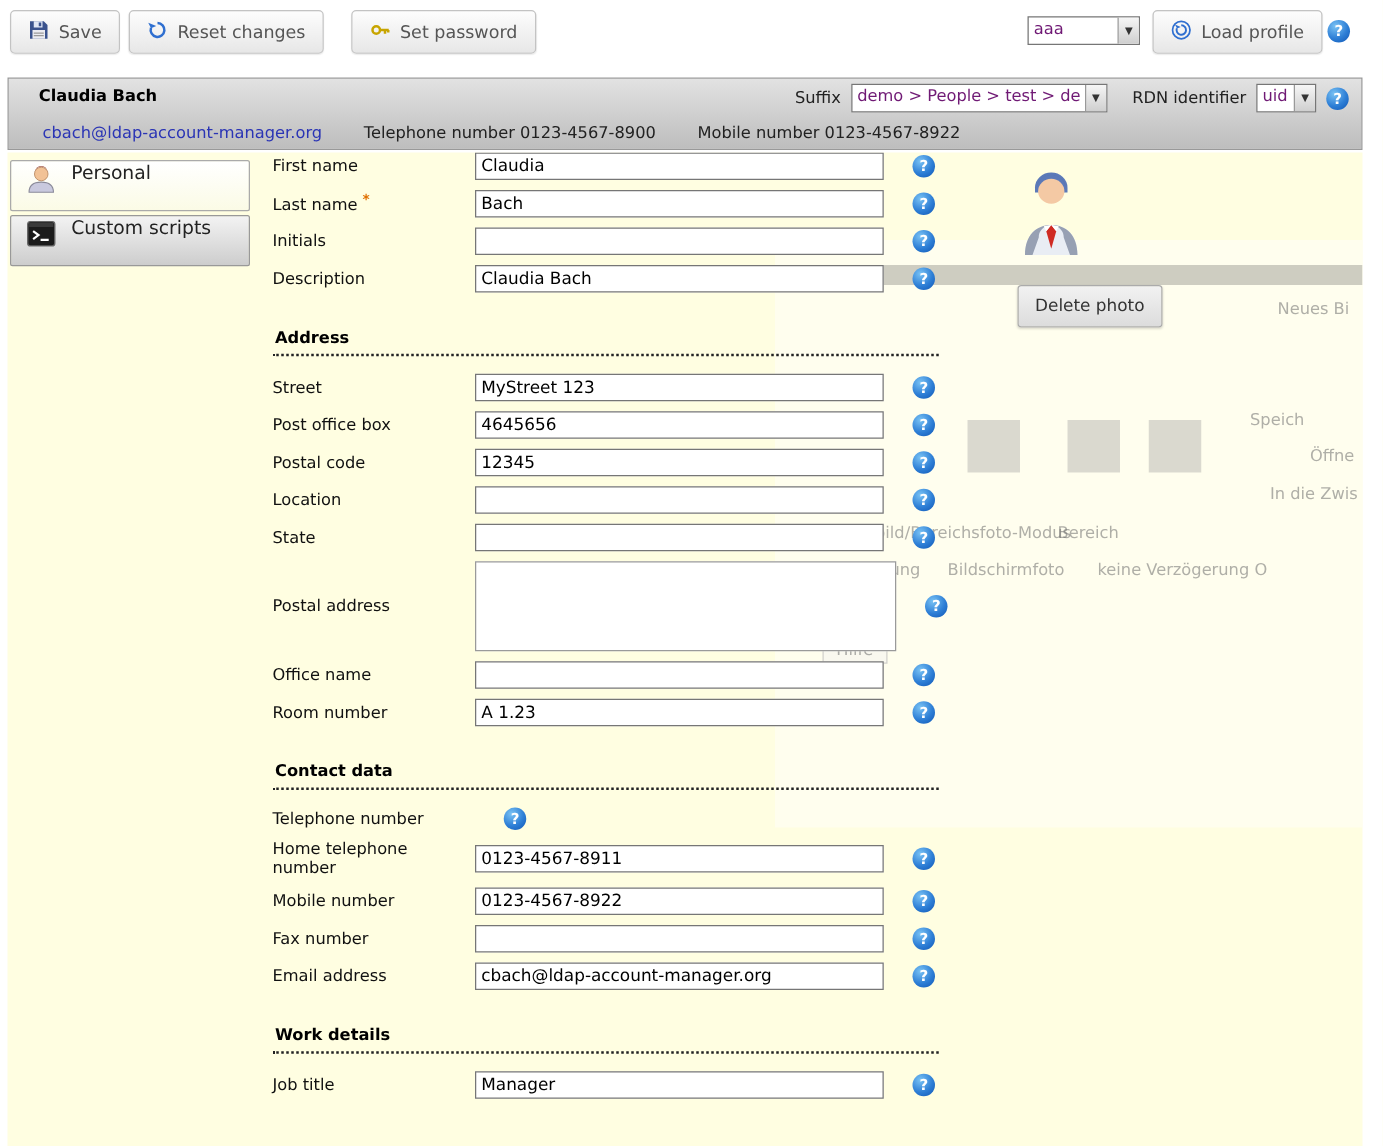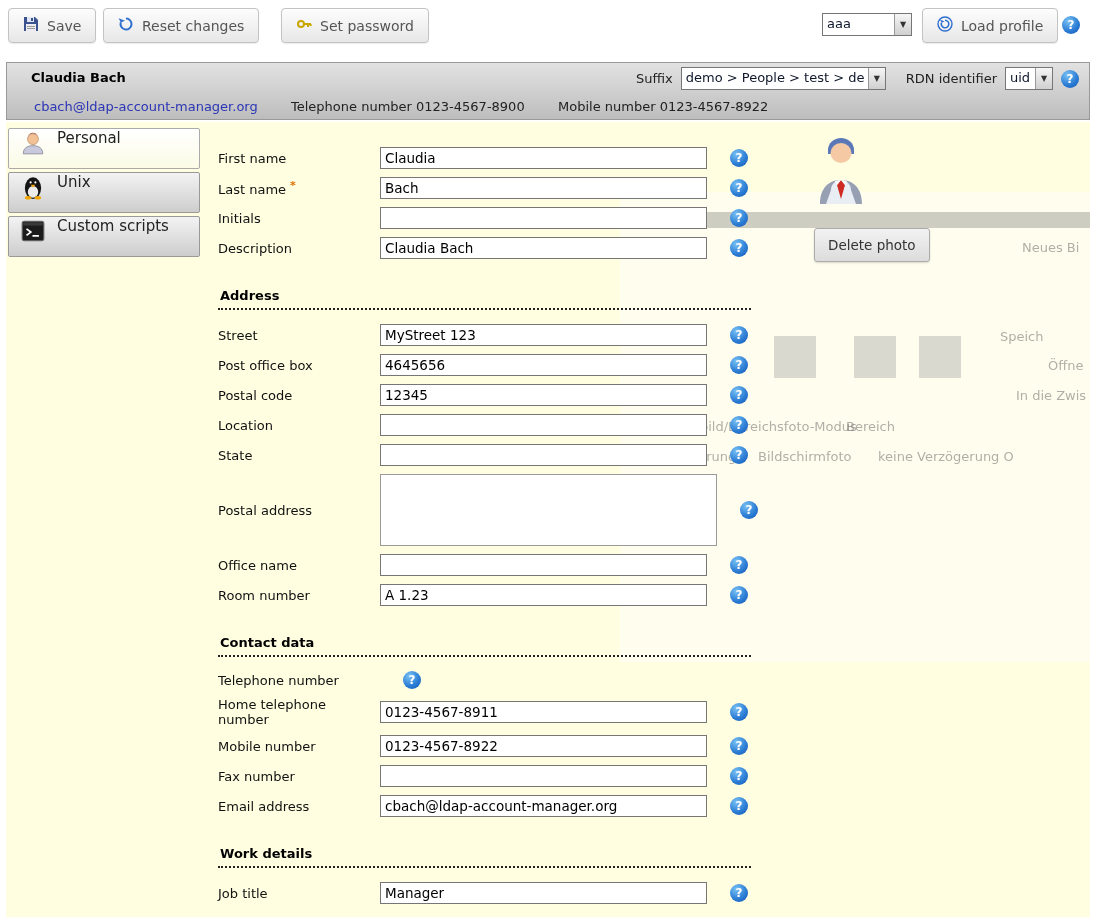--- a/index.html
+++ b/index.html
@@ -21,21 +21,21 @@
   #btn-save { left:8px; }
   #btn-reset { left:103px; }
   #btn-password { left:281px; }
   #btn-load { left:922px; }
 
   
   .sel {
     display:inline-flex; align-items:stretch; background:#fff; border:1px solid #767676;
     height:23px; cursor:pointer; overflow:hidden;
   }
-  .selval { padding:2px 4px 0 4px; white-space:nowrap; overflow:hidden; font-size:13px; color:#0f172a; }
+  .selval { padding:2px 4px 0 4px; white-space:nowrap; overflow:hidden; font-size:13px; color:#701a75; }
   .selarr {
     width:17px; display:flex; align-items:center; justify-content:center; font-size:8px; color:#333;
     background:linear-gradient(#f6f6f6,#cfcfcf); border-left:1px solid #999;
   }
   #profile-select { position:absolute; left:822px; top:13px; width:90px; }
   #profile-select .selval { flex:1; }
 
   .helpdot {
     width:18px; height:18px; border-radius:50%; color:#fff; font-weight:bold; font-size:12px;
     background:radial-gradient(circle at 35% 28%, #79c2f4 0%, #2e7fd6 55%, #0f55b4 100%);
@@ -83,21 +83,21 @@
   .tab {
     height:41px; margin-bottom:3px; display:flex; align-items:flex-start; gap:10px; padding:0 10px;
     border:1px solid #999; border-radius:2px; cursor:pointer; font-size:15px; color:#222;
     background:linear-gradient(#f3f3f3,#cdcdcd);
   }
   .tab.active { background:linear-gradient(#ffffff,#fbfbe6); border-color:#aaa; }
   .tabicon { width:28px; height:28px; display:flex; align-items:center; justify-content:center; }
   .tabicon svg { width:26px; height:26px; }
 
   
-  .form { position:absolute; left:212px; top:0; width:600px; padding-top:25px; z-index:2; }
+  .form { position:absolute; left:212px; top:0; width:600px; z-index:2; }
   .frow { display:flex; align-items:center; margin-bottom:8px; }
   .flabel { width:162px; flex:0 0 auto; color:#111; font-size:13px; }
   .req { color:#e07000; font-weight:bold; font-size:11px; }
   .finput {
     width:327px; height:22px; border:1px solid #767676; background:#fff; padding:0 4px;
     font-family:"DejaVu Sans","Liberation Sans",sans-serif; font-size:13.5px; color:#000;
   }
   textarea.finput { width:337px; height:72px; resize:none; border-color:#9a9a9a; padding:2px 4px; }
   .help { margin-left:23px; width:18px; height:18px; border-radius:50%; color:#fff; font-weight:bold;
     font-size:12px; display:flex; align-items:center; justify-content:center; cursor:pointer;
@@ -209,34 +209,20 @@
             <path d="M3 22c0-5.5 4-7.5 9-7.5s9 2 9 7.5z" fill="#c9c9de" stroke="#8a8a9a" stroke-width="0.8"></path>
             <circle cx="12" cy="8.5" r="5" fill="#f2c296" stroke="#b5835a" stroke-width="0.6"></circle>
             <path d="M7 8a5 5 0 0 1 10 0c0-1.5-1-5.5-5-5.5S7 6.5 7 8z" fill="#8b2a1c"></path>
           </svg>
         </span>
         <span>Personal</span>
       </div>
       <div class="tab">
         <span class="tabicon">
           <svg viewBox="0 0 24 24">
-            <ellipse cx="12" cy="13" rx="7.5" ry="10" fill="#141414"></ellipse>
-            <ellipse cx="12" cy="16.5" rx="4.8" ry="5.5" fill="#ececec"></ellipse>
-            <circle cx="9.8" cy="7.8" r="1" fill="#fff"></circle>
-            <circle cx="14.2" cy="7.8" r="1" fill="#fff"></circle>
-            <path d="M9.8 10h4.4l-2.2 2.4z" fill="#f2a500"></path>
-            <ellipse cx="7.5" cy="22" rx="3" ry="1.6" fill="#f2a500"></ellipse>
-            <ellipse cx="16.5" cy="22" rx="3" ry="1.6" fill="#f2a500"></ellipse>
-          </svg>
-        </span>
-        <span>Unix</span>
-      </div>
-      <div class="tab">
-        <span class="tabicon">
-          <svg viewBox="0 0 24 24">
             <rect x="2" y="3" width="20" height="18" rx="2" fill="#1b1b1b" stroke="#666" stroke-width="1"></rect>
             <rect x="3" y="4" width="18" height="3" fill="#3a3a3a"></rect>
             <path d="M6 10l4 3-4 3" stroke="#fff" stroke-width="1.6" fill="none"></path>
             <path d="M11.5 16.5h6" stroke="#fff" stroke-width="1.6"></path>
           </svg>
         </span>
         <span>Custom scripts</span>
       </div>
     </div>
 

